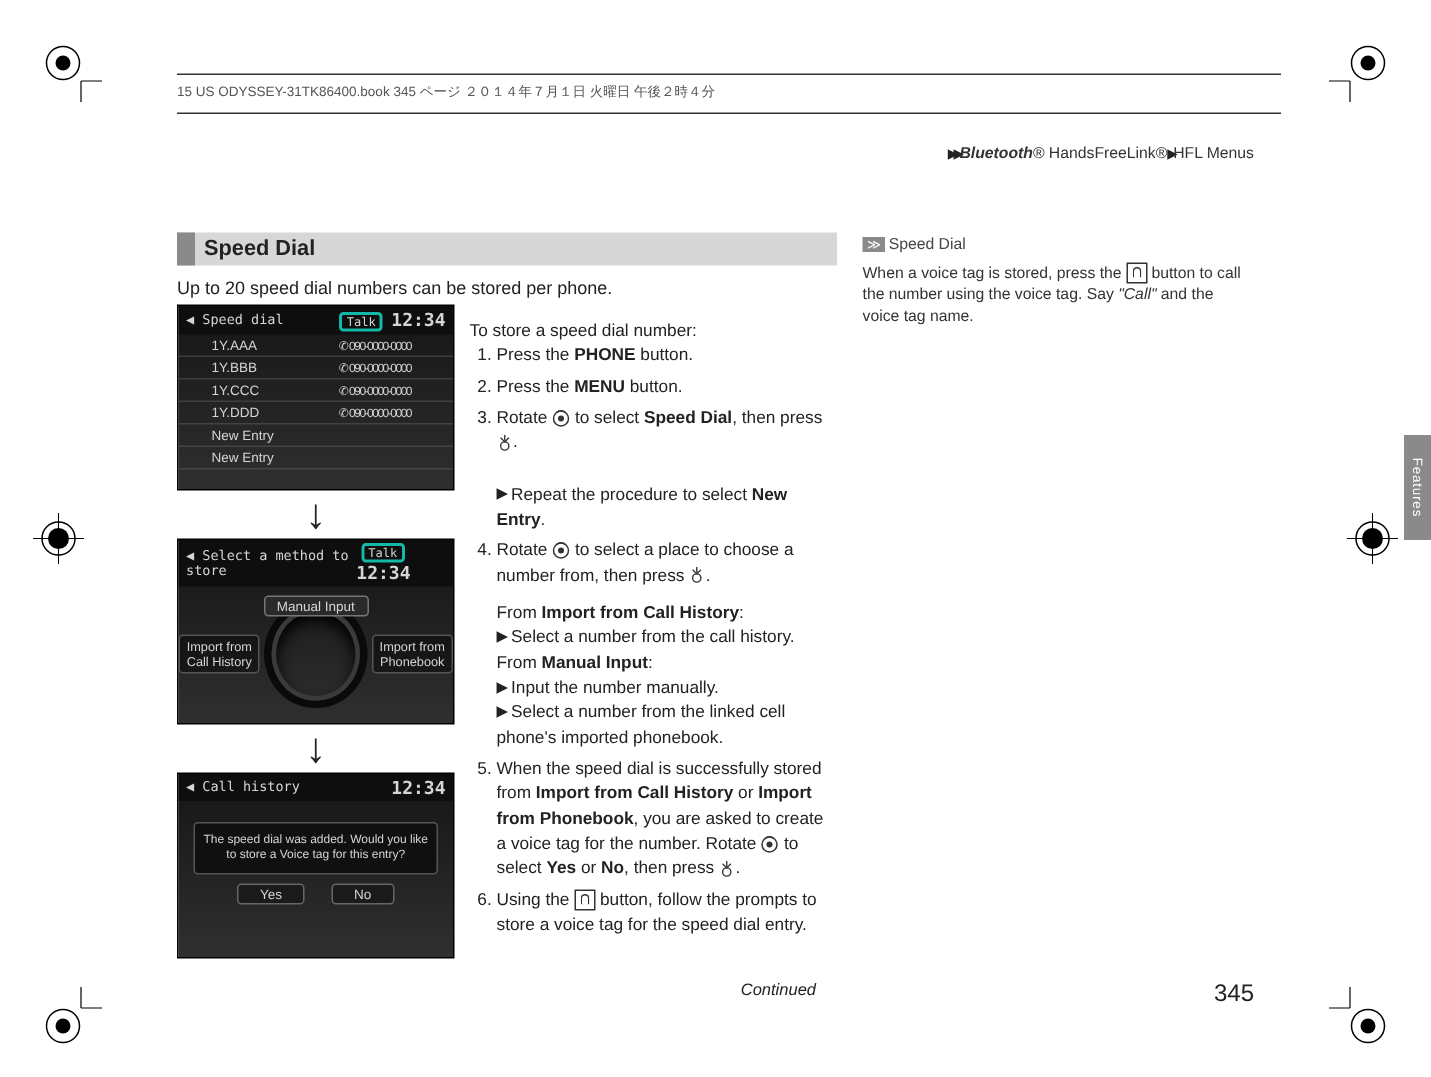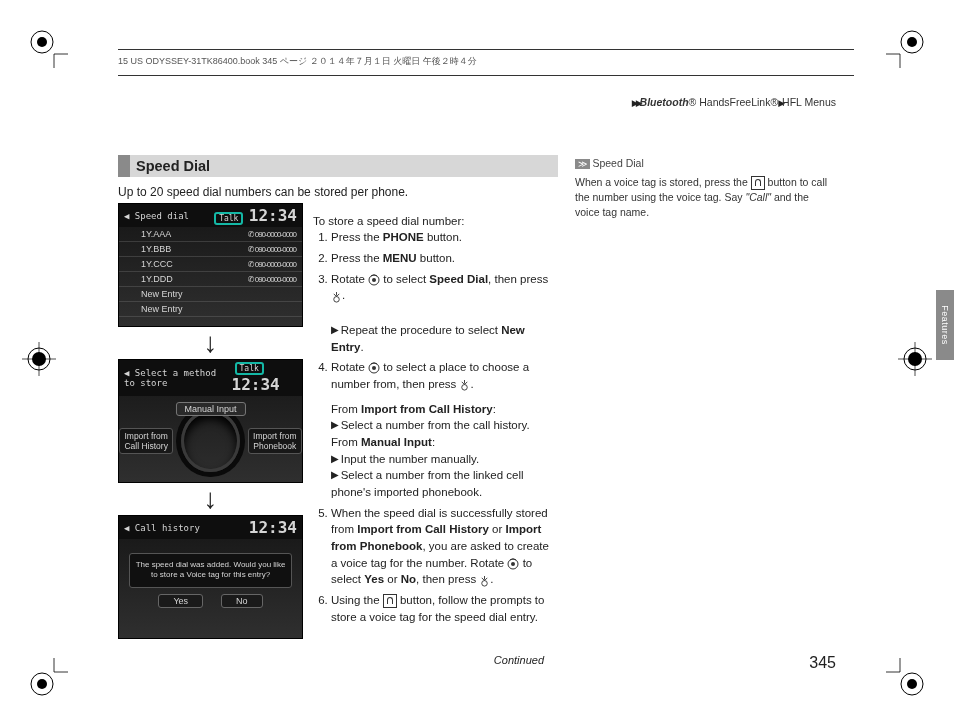--- a/index.html
+++ b/index.html
@@ -121,38 +121,38 @@
   }
   .scr .topbar{
     display:flex;
     justify-content:space-between;
     align-items:center;
     padding:2px 5px;
     background:#0e0e0e;
     font-size:9px;
     font-family:monospace;
   }
-  .scr .topbar .clock{font-weight:bold; font-size:16px}
+  .scr .topbar .clock{font-weight:bold; font-size:12px}
   .scr .topbar .btn3{
     display:inline-block;
     border:2px solid #14b8a6;
     padding:0 3px;
     margin-left:3px;
     border-radius:3px;
     font-size:8px;
   }
   
   .scr1 .list{
     font-family:sans-serif;
   }
   .scr1 .row{
     display:flex;
     justify-content:space-between;
     align-items:center;
-    padding:2px 6px 2px 22px;
+    padding:2px 28px 2px 22px;
     border-bottom:1px solid rgba(120,120,120,.35);
     font-size:9px;
   }
   .scr1 .row .ph{font-size:8px; letter-spacing:-1px}
   
   .scr2 .body{
     display:flex;
     justify-content:center;
     align-items:center;
     gap:8px;

